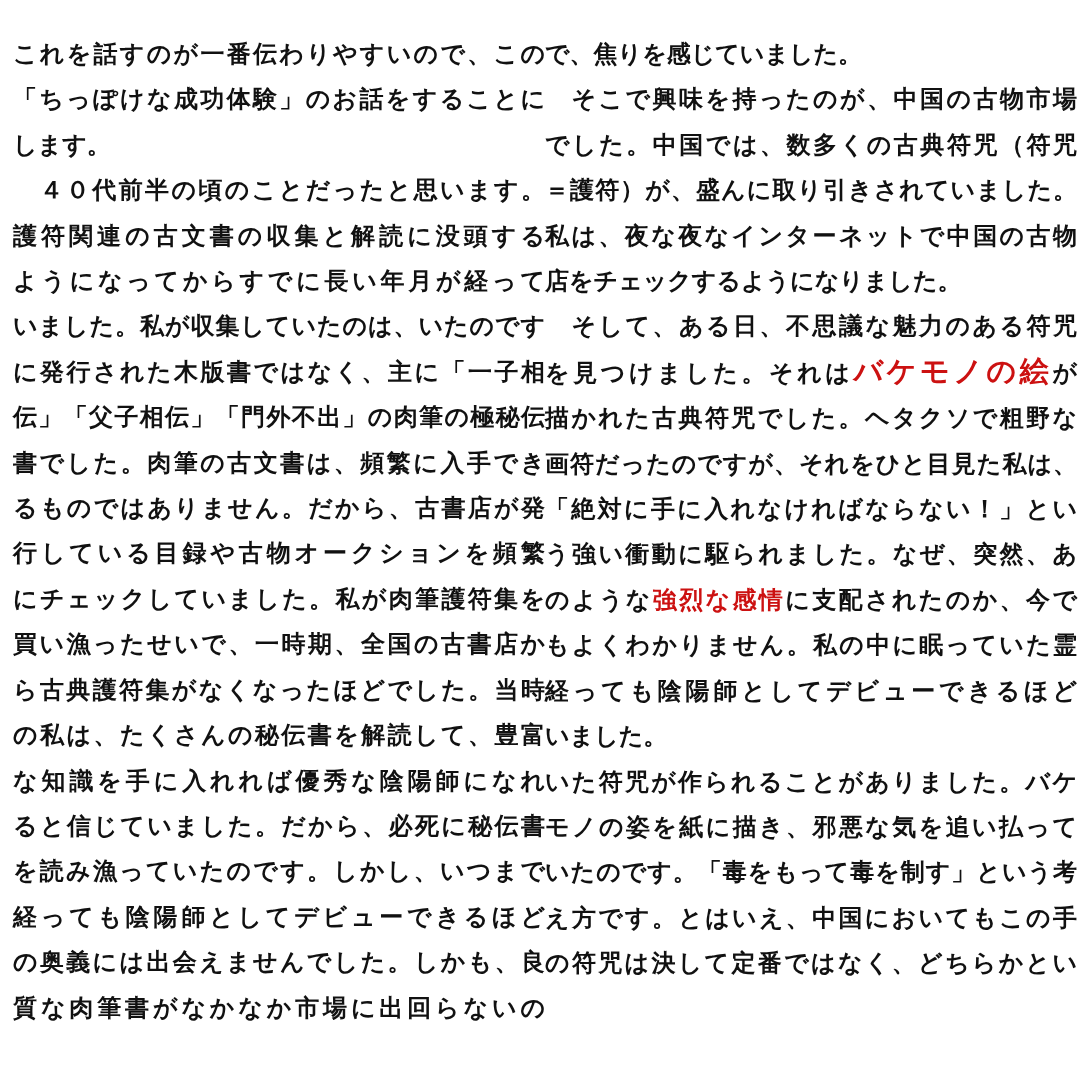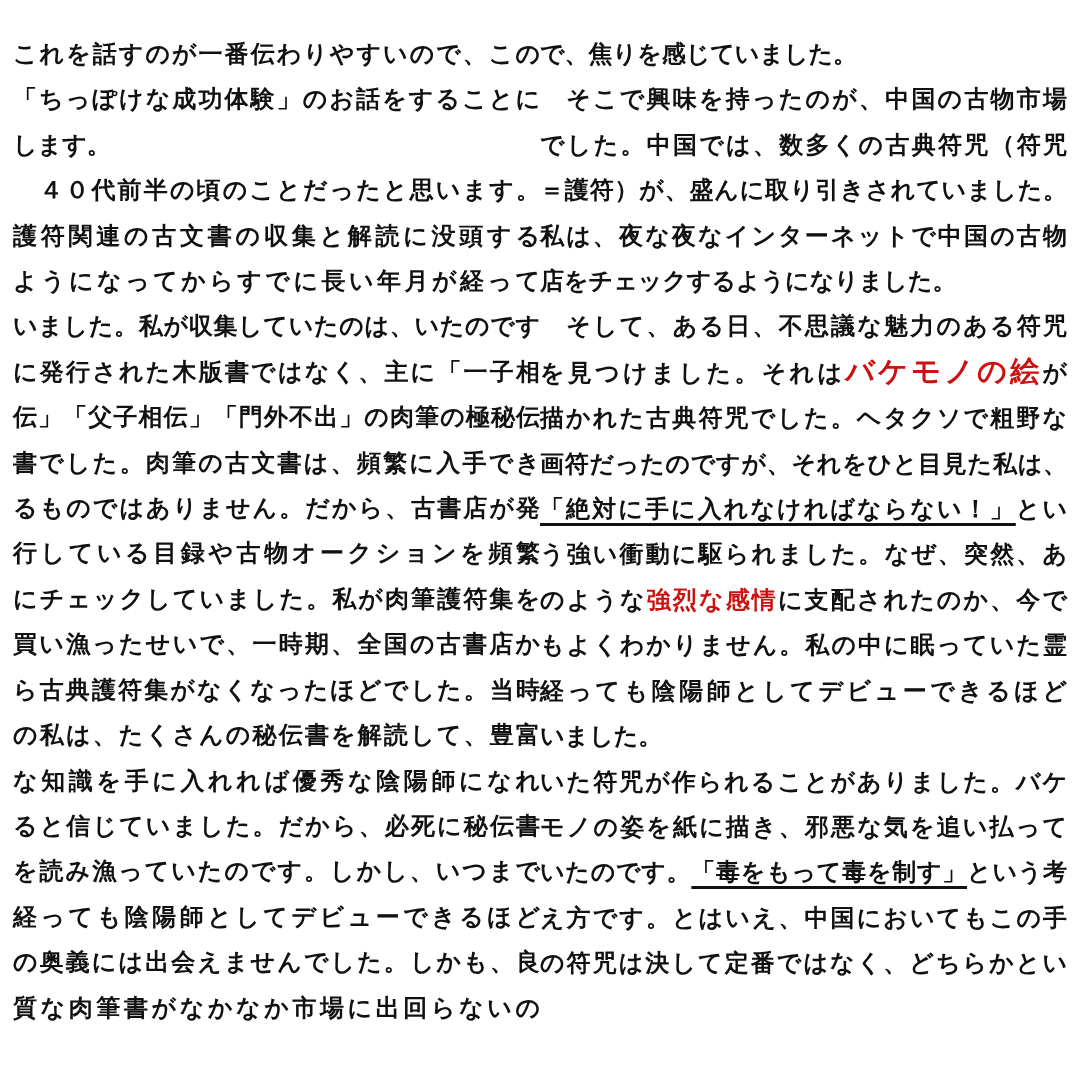--- a/index.html
+++ b/index.html
@@ -5,21 +5,21 @@
   :root { --ink:#111111; --red:#cc1111; --bg:#ffffff; }
   * { margin:0; padding:0; box-sizing:border-box; }
   html,body { background:var(--bg); }
   body {
     width:1080px; height:1080px; overflow:hidden;
     font-family:"Liberation Sans","DejaVu Sans",sans-serif;
     color:var(--ink);
   }
   .page {
     width:1080px; height:1080px;
-    padding:31px 13px 0 13px;
+    padding:31px 3px 0 13px;
     display:flex; 
     background:var(--bg);
   }
   .column { flex:1 1 0; min-width:0; }
   .line {
     font-size:24px;
     line-height:45.4px;
     font-weight:600;
     text-align:left;
     white-space:nowrap;
@@ -37,21 +37,20 @@
     font-size:29px;
     font-weight:700;
     font-family:Liberation Serif, serif;
   }
   .red-bold {
     color:var(--red);
     font-weight:700;
   }
   .bold-underline {
     font-weight:700;
-    text-decoration:underline;
     text-decoration-thickness:3px;
     text-underline-offset:6px;
   }
 </style>
 </head>
 <body>
 
 <div class="page">
     <div class="column">
       <div class="line j"><span class="plain">これを話すのが一番伝わりやすいので、この</span></div>

